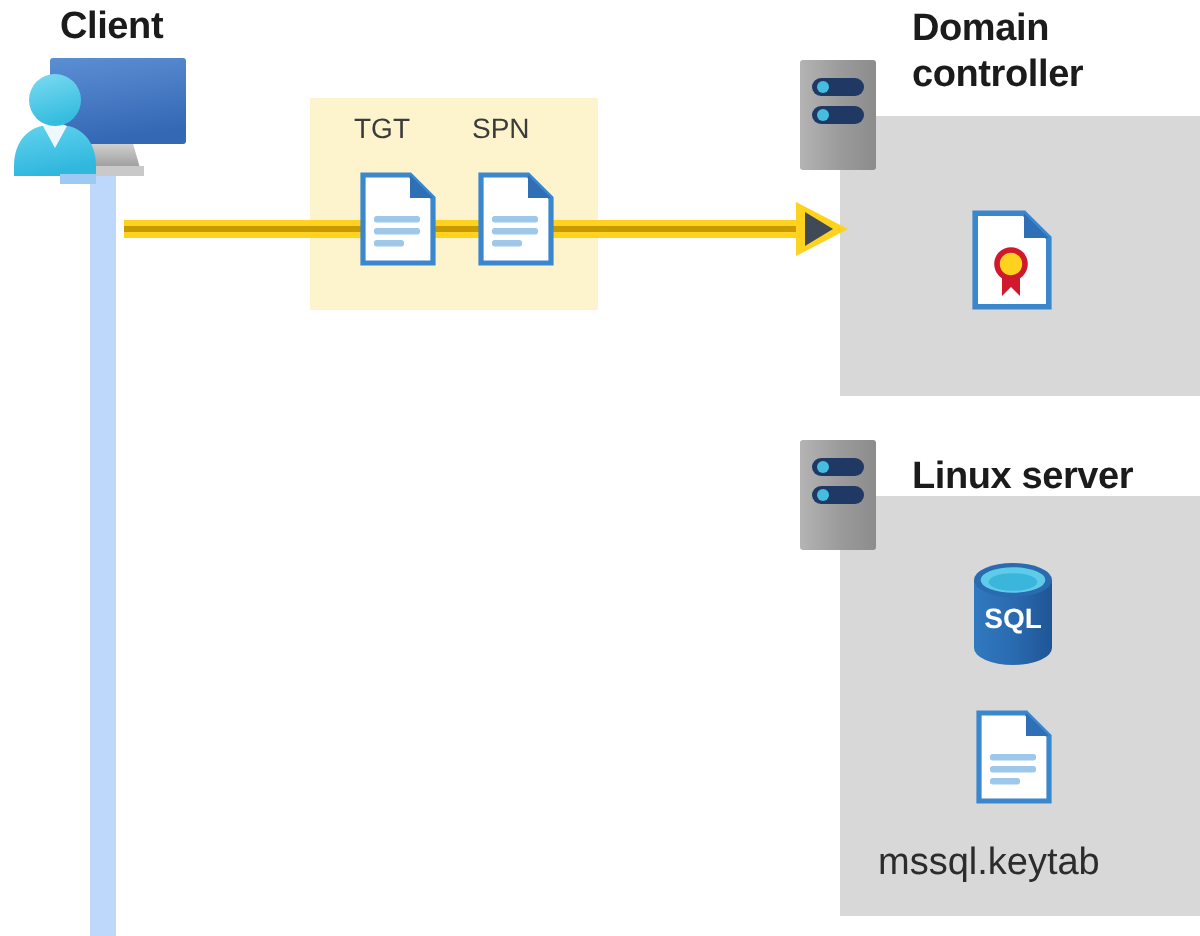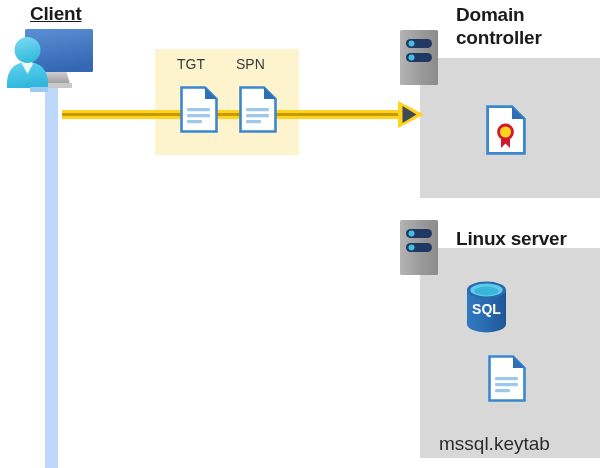--- a/index.html
+++ b/index.html
@@ -24,38 +24,37 @@
   
   .title-bold {
     position: absolute;
     font-weight: bold;
     font-size: 19px;
     line-height: 23px;
     color: #1b1b1b;
     white-space: pre-line;
     letter-spacing: -0.2px;
   }
-  #client-title { left: 30px; top: 2px; text-decoration: underline; }
+  #client-title { left: 30px; top: 2px; }
   #dc-title { left: 456px; top: 3px; }
   #linux-title { left: 456px; top: 227px; }
 
   .doc-label {
     position: absolute;
     font-size: 14px;
     color: #3b3b3b;
     letter-spacing: 0px;
   }
   #tgt-label { left: 177px; top: 56px; }
   #spn-label { left: 236px; top: 56px; }
   #keytab-label {
     position: absolute;
     left: 439px; top: 421px;
     font-size: 19px;
     color: #2c2c2c;
-    margin-top: 12px;
   }
 
   
   .gray-panel {
     position: absolute;
     background: #d8d8d8;
   }
   #dc-panel   { left: 420px; top: 58px;  width: 180px; height: 140px; }
   #linux-panel{ left: 420px; top: 248px; width: 180px; height: 210px; }
 
@@ -114,21 +113,21 @@
   
   .doc-icon { position: absolute; width: 38px; height: 47px; }
   #tgt-doc { left: 180px; top: 86px; }
   #spn-doc { left: 239px; top: 86px; }
   #cert-doc { position: absolute; left: 486px; top: 105px; width: 40px; height: 50px; }
   #keytab-doc { left: 488px; top: 355px; width: 38px; height: 47px; }
 
   
   #sql-icon {
     position: absolute;
-    left: 464px; top: 281px;
+    left: 484px; top: 281px;
     width: 45px; height: 52px;
   }
   svg { display: block; overflow: visible; }
 </style>
 </head>
 <body>
 
 <div class="stage">
 
   <div class="gray-panel" id="dc-panel"></div>

